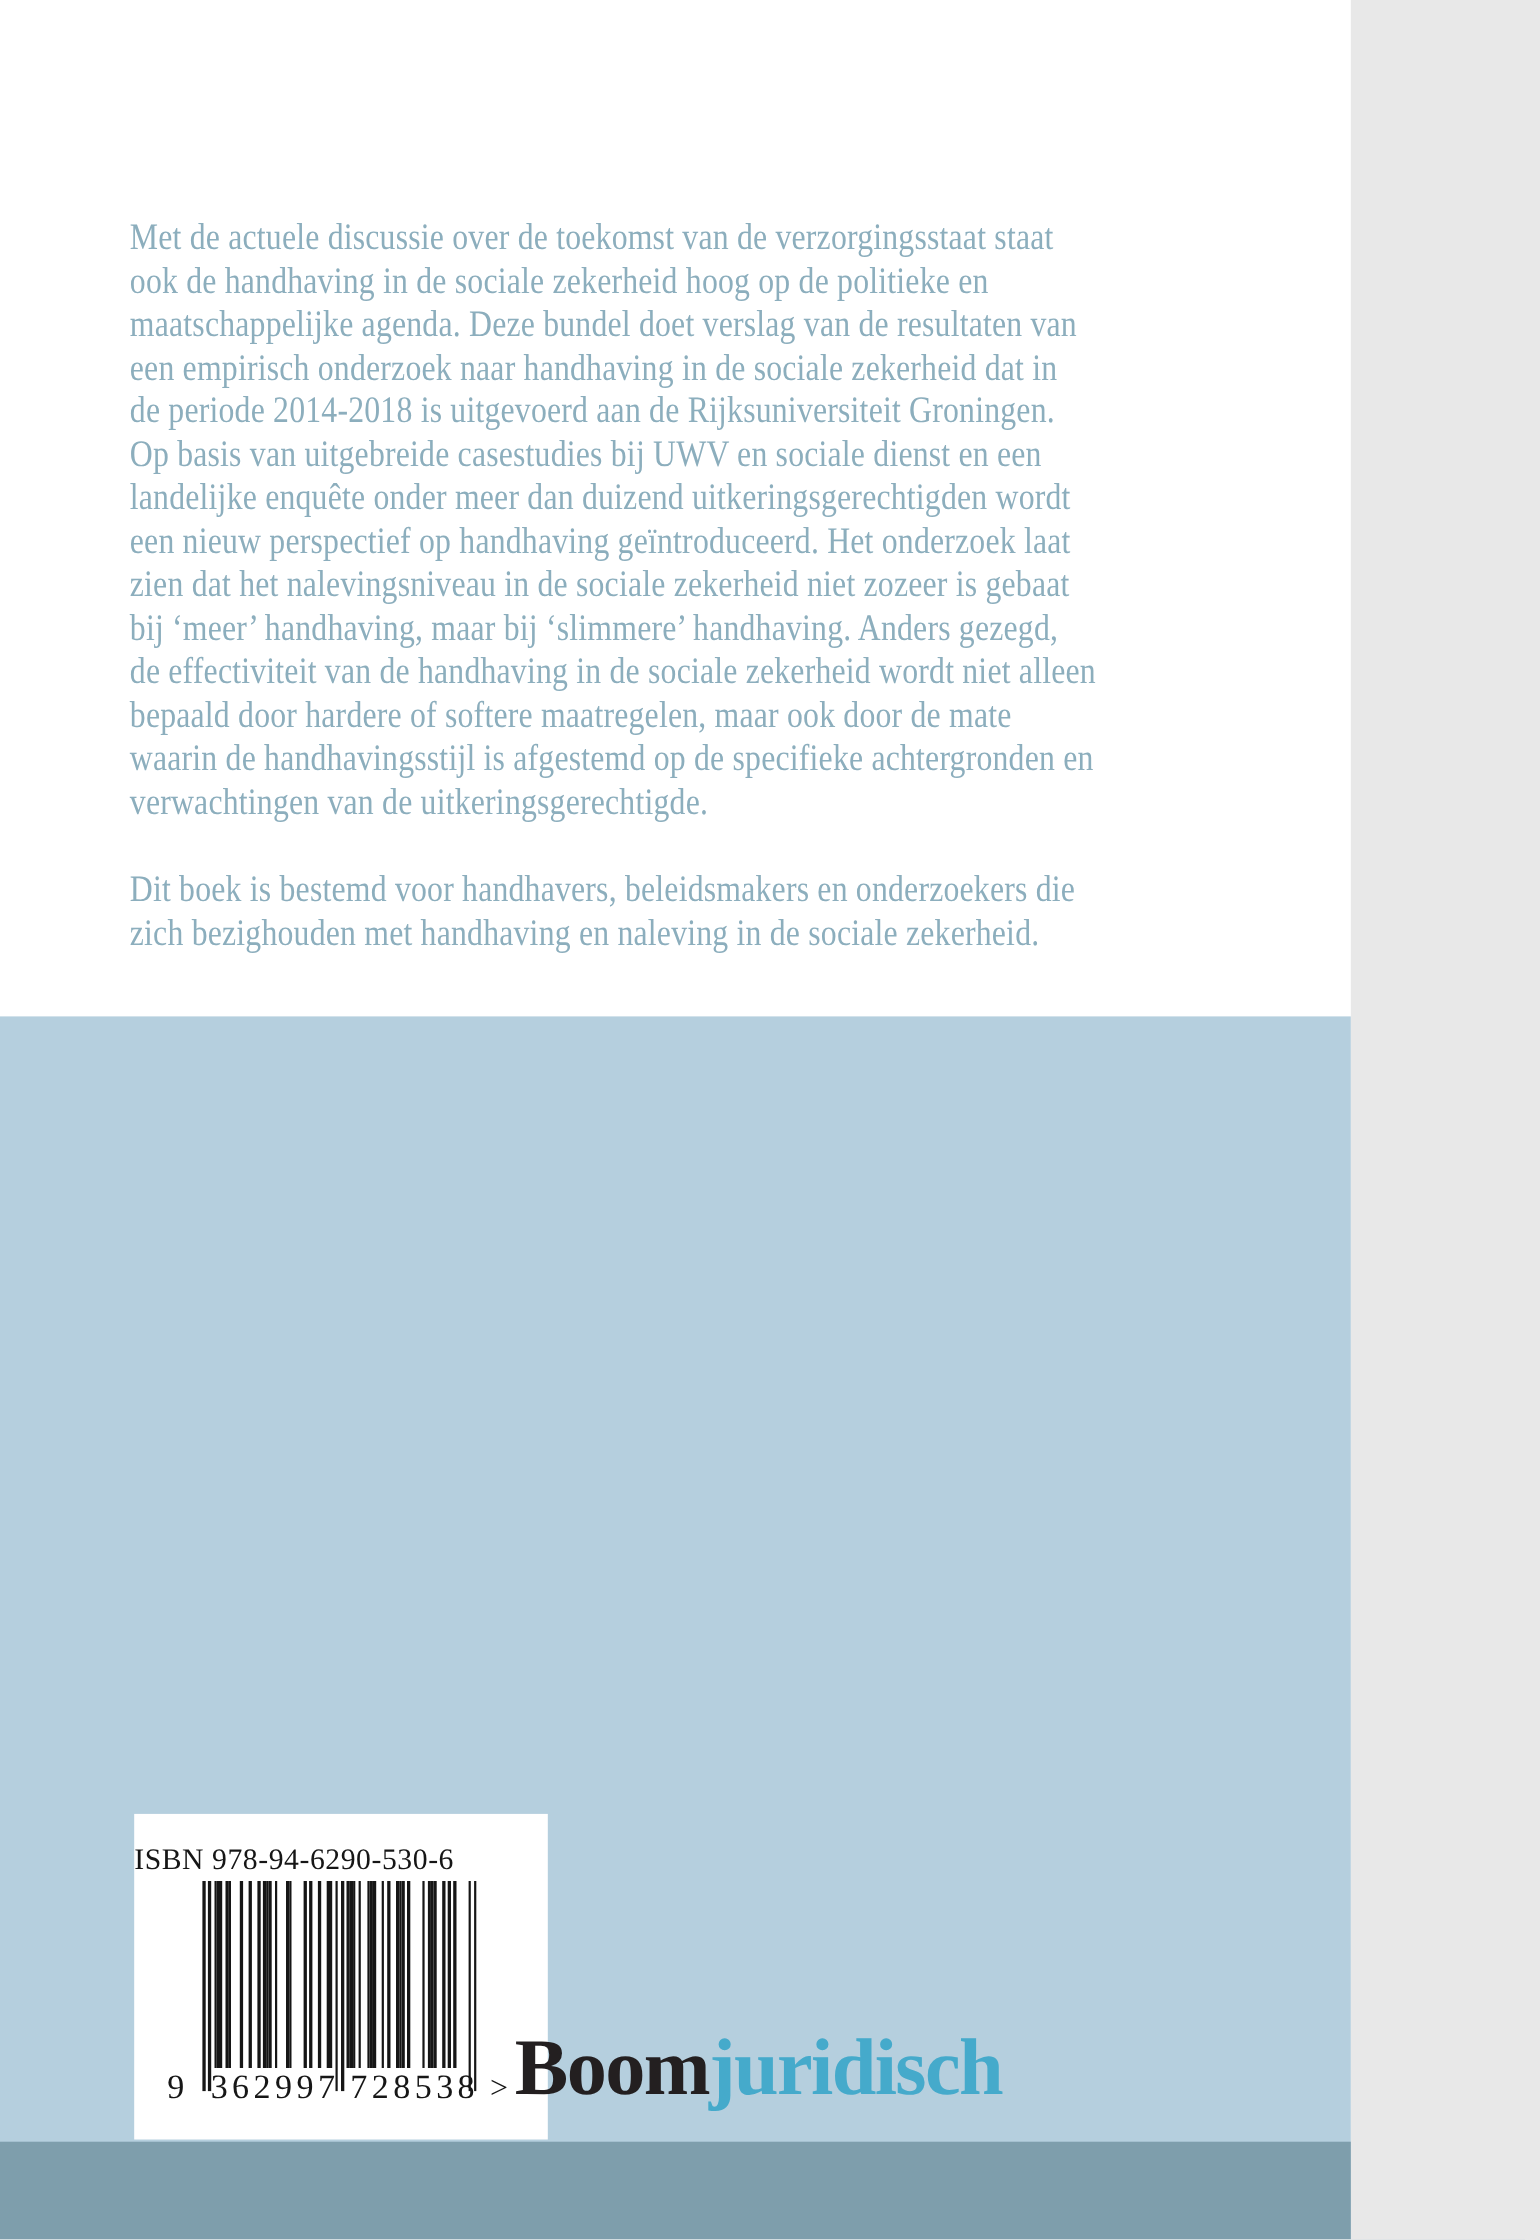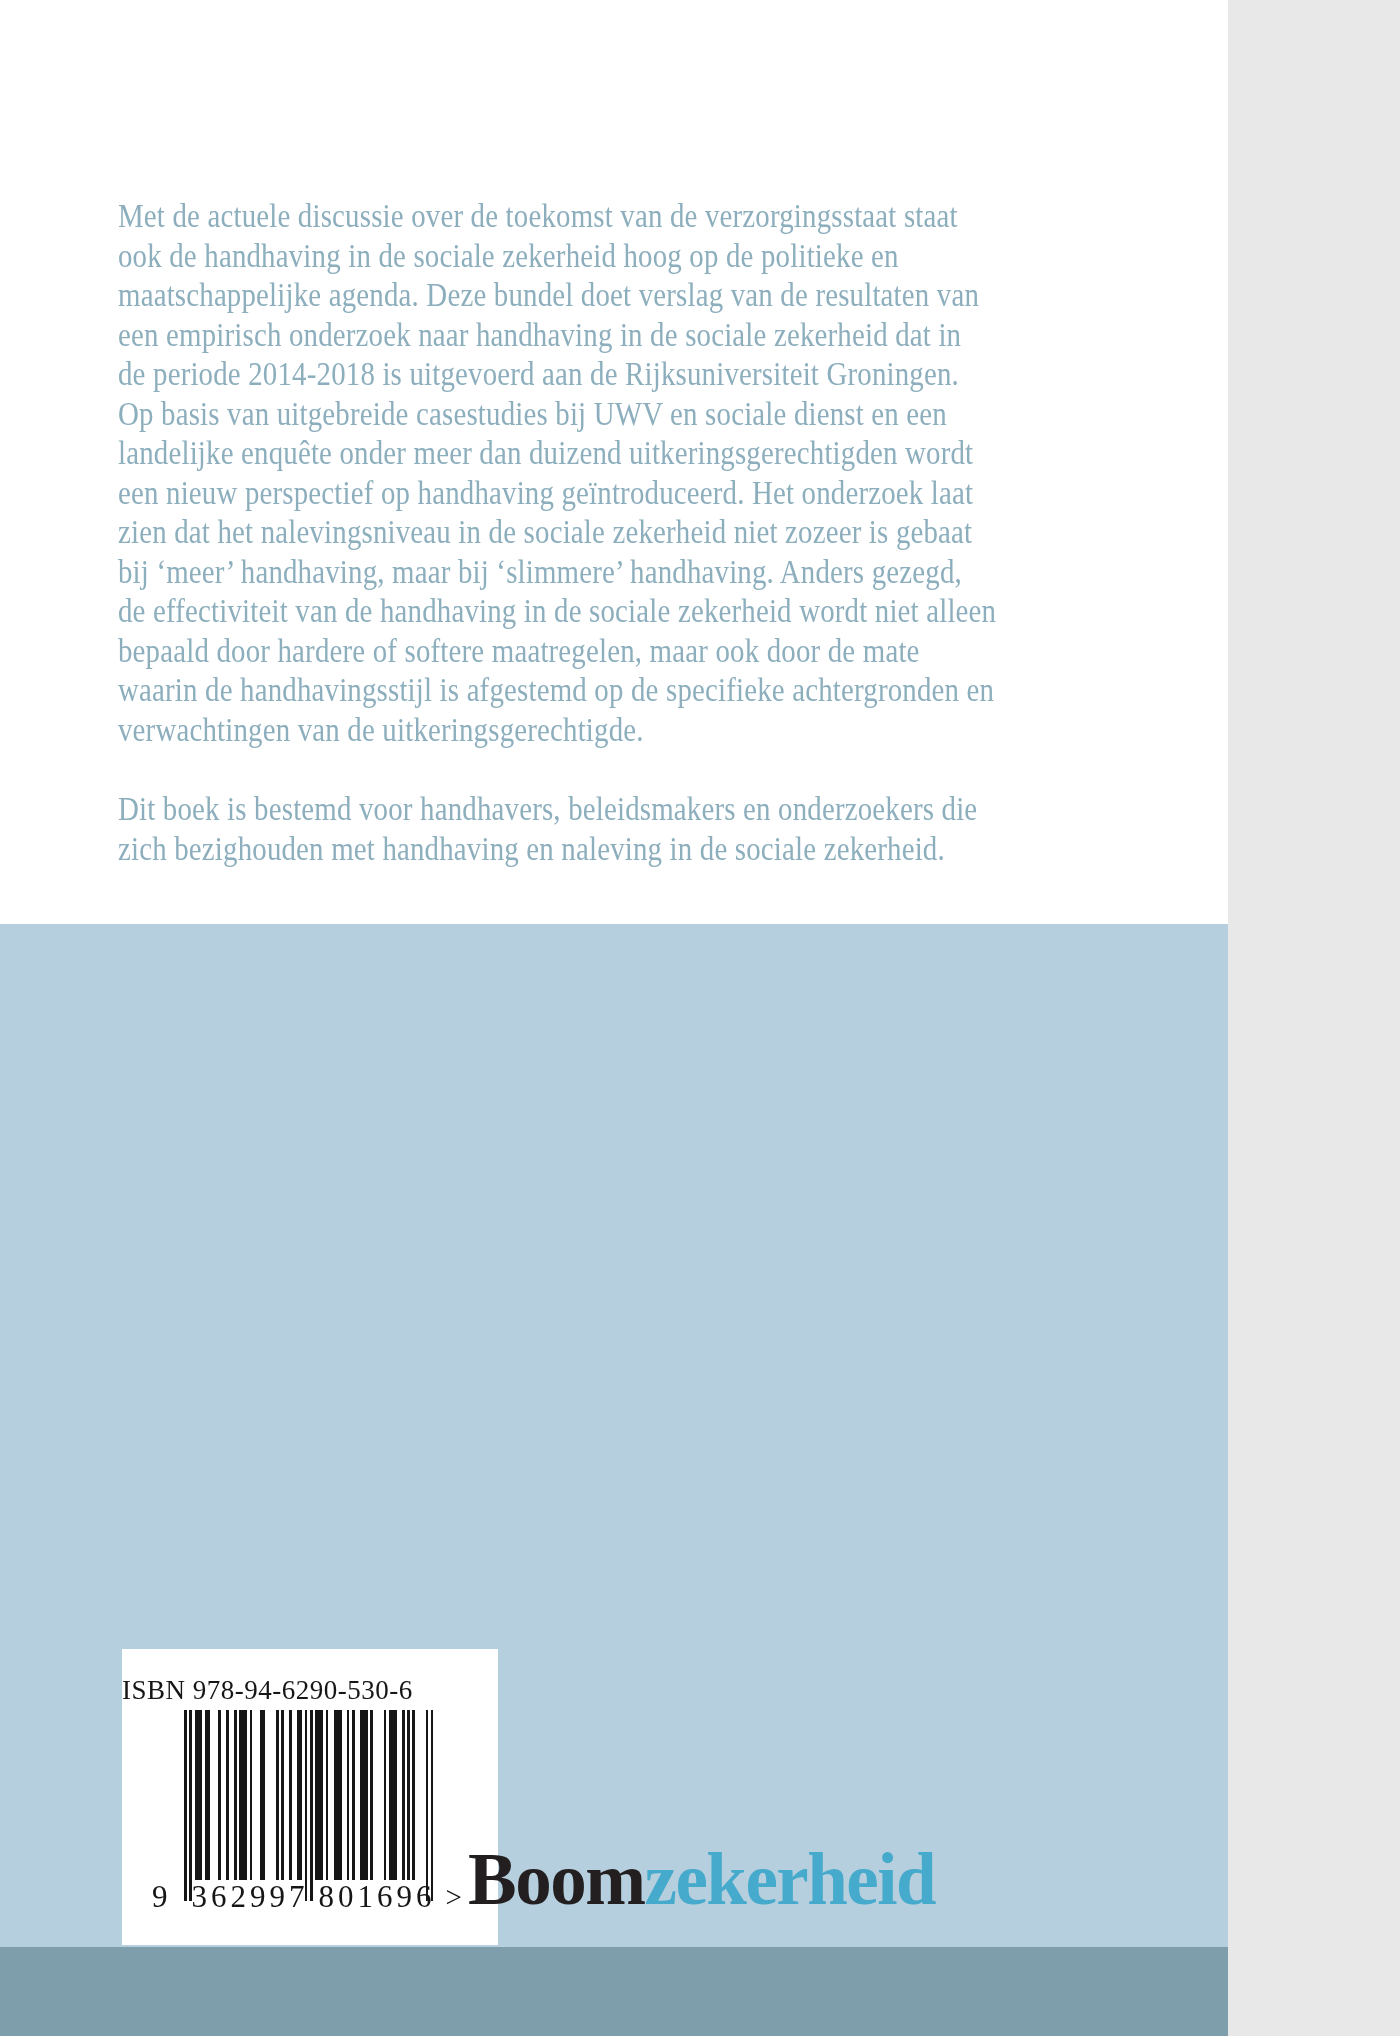--- a/index.html
+++ b/index.html
@@ -215,25 +215,25 @@
           <div class="m"></div>
           <div class="m"></div>
           <div class="m"></div>
           <div class="m bar guard"></div>
           <div class="m guard"></div>
           <div class="m bar guard"></div>
         </div>
       <div class="barcode-digits">
         <span class="d0">9</span>
         <span class="grp">362997</span>
-        <span class="grp">801696</span>
+        <span class="grp">728538</span>
         <span class="tr">&gt;</span>
       </div>
     </div>
 
     <div class="publisher-logo">
-      <span class="brand-dark">Boom</span><span class="brand-cyan">zekerheid</span>
+      <span class="brand-dark">Boom</span><span class="brand-cyan">juridisch</span>
     </div>
 
     <div class="bottom-strip"></div>
   </div>
 
 </div>
 
 </body></html>

